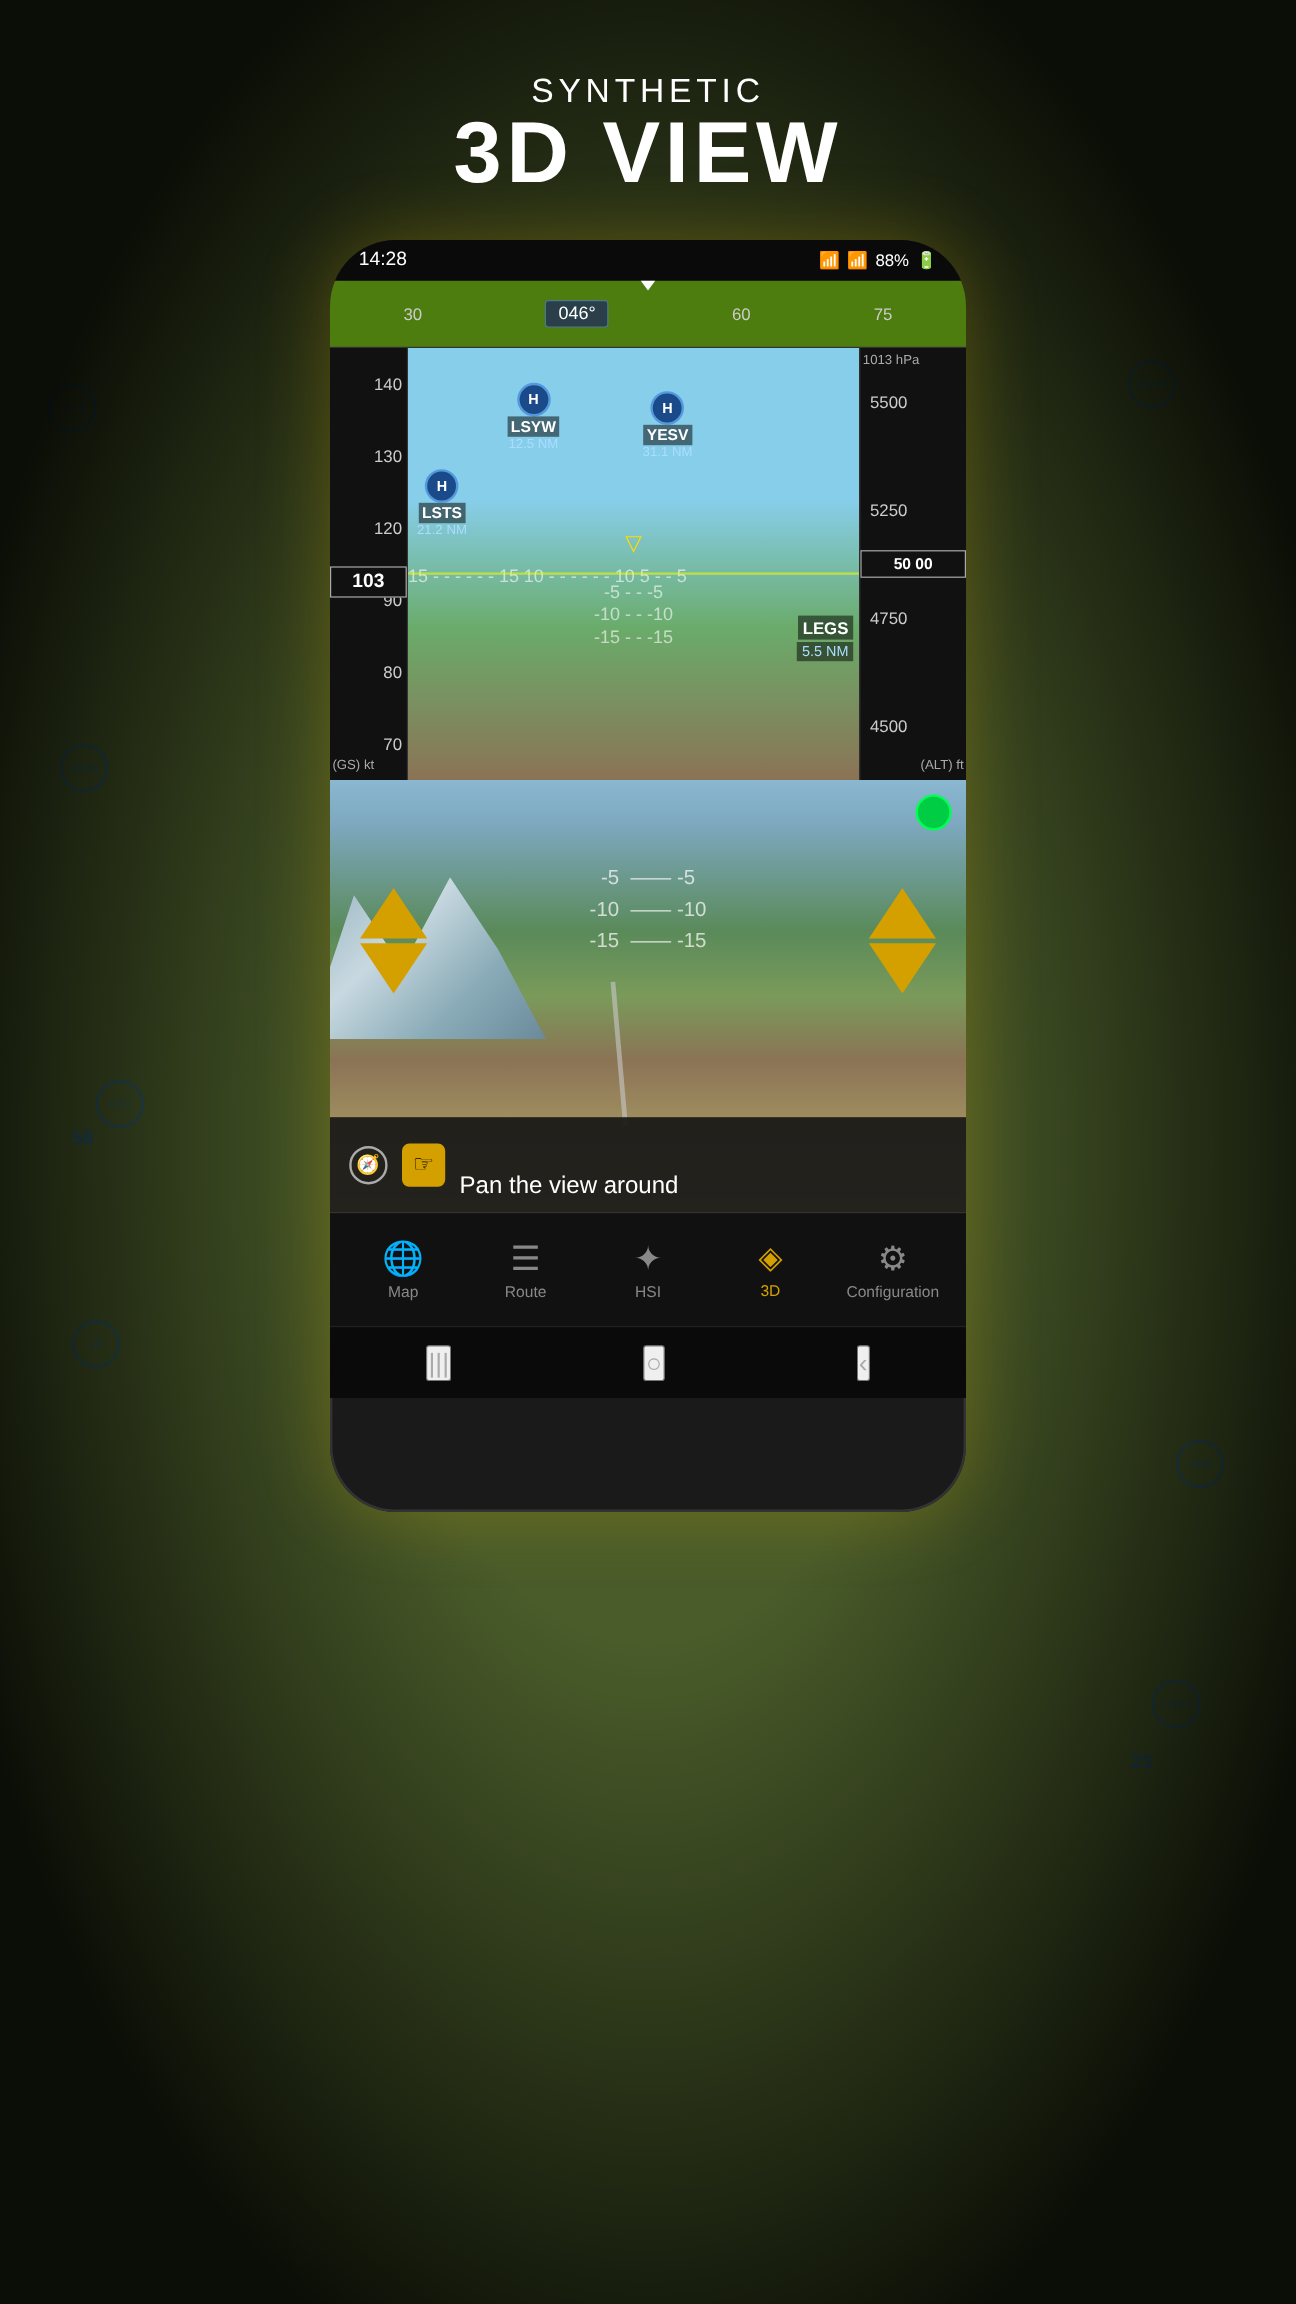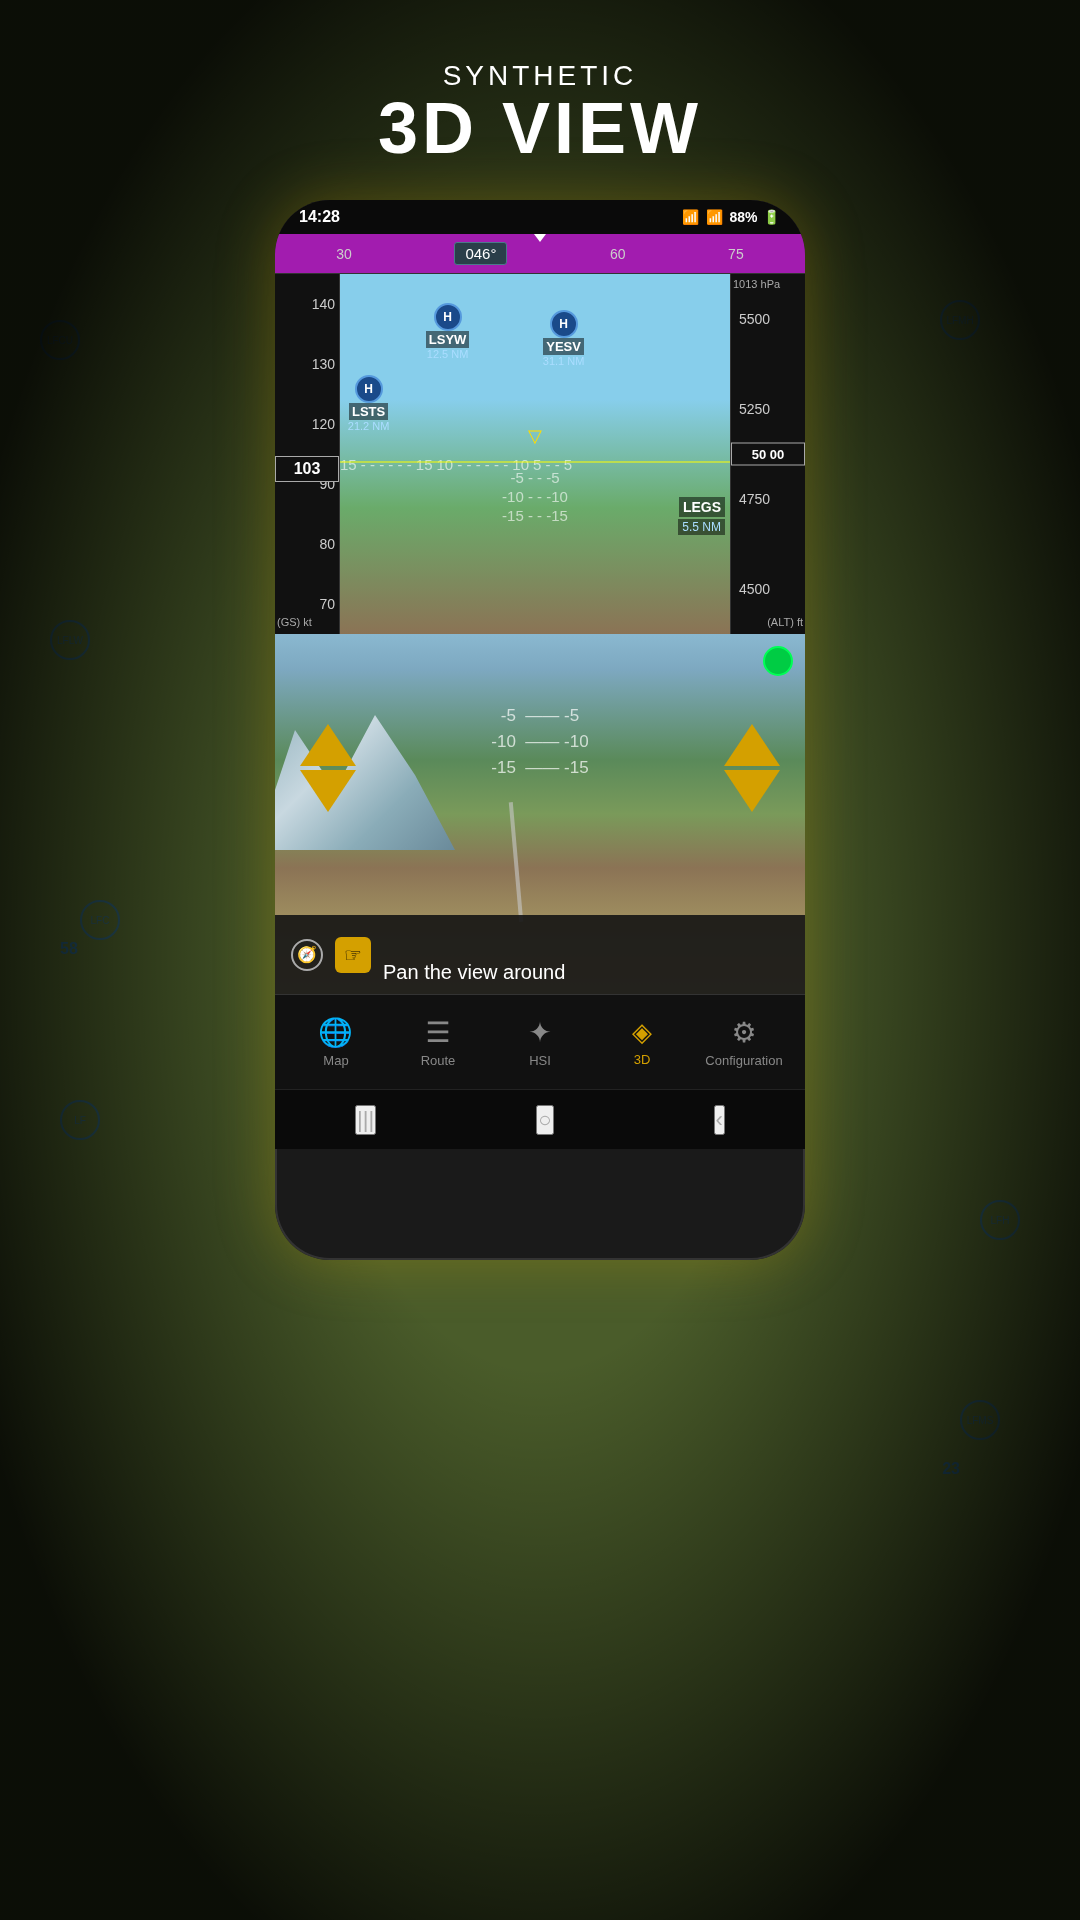--- a/index.html
+++ b/index.html
@@ -71,33 +71,33 @@
 
     
     .status-bar {
       display: flex;
       justify-content: space-between;
       align-items: center;
       padding: 8px 24px;
       background: #0a0a0a;
       color: #fff;
       font-size: 16px;
-      font-weight: 700;
+      font-weight: 400;
     }
     .status-right {
       display: flex;
       align-items: center;
       gap: 6px;
       font-size: 14px;
     }
 
     
     .compass-bar {
-      background: #a21caf;
-      height: 40px;
+      background: #4d7c0f;
+      height: 56px;
       display: flex;
       align-items: center;
       justify-content: center;
       position: relative;
       border-bottom: 1px solid #333;
     }
     .compass-ticks {
       display: flex;
       align-items: center;
       justify-content: space-around;
@@ -236,21 +236,21 @@
       position: absolute;
       top: 42%;
       left: 50%;
       transform: translateX(-50%);
       color: #ffdd00;
       font-size: 18px;
     }
 
     
     .alt-tape {
-      width: 75px;
+      width: 89px;
       background: #111;
       border-left: 1px solid #333;
       display: flex;
       flex-direction: column;
       justify-content: space-around;
       align-items: flex-start;
       padding-left: 8px;
       color: #ccc;
       font-size: 14px;
       position: relative;

